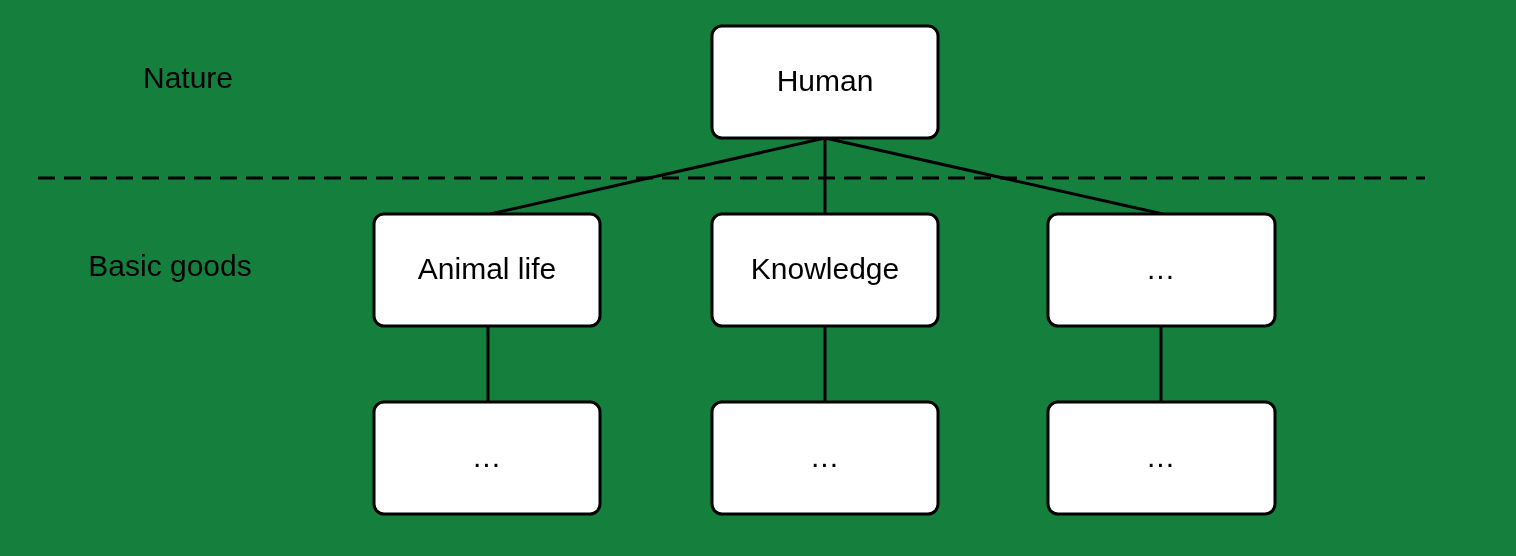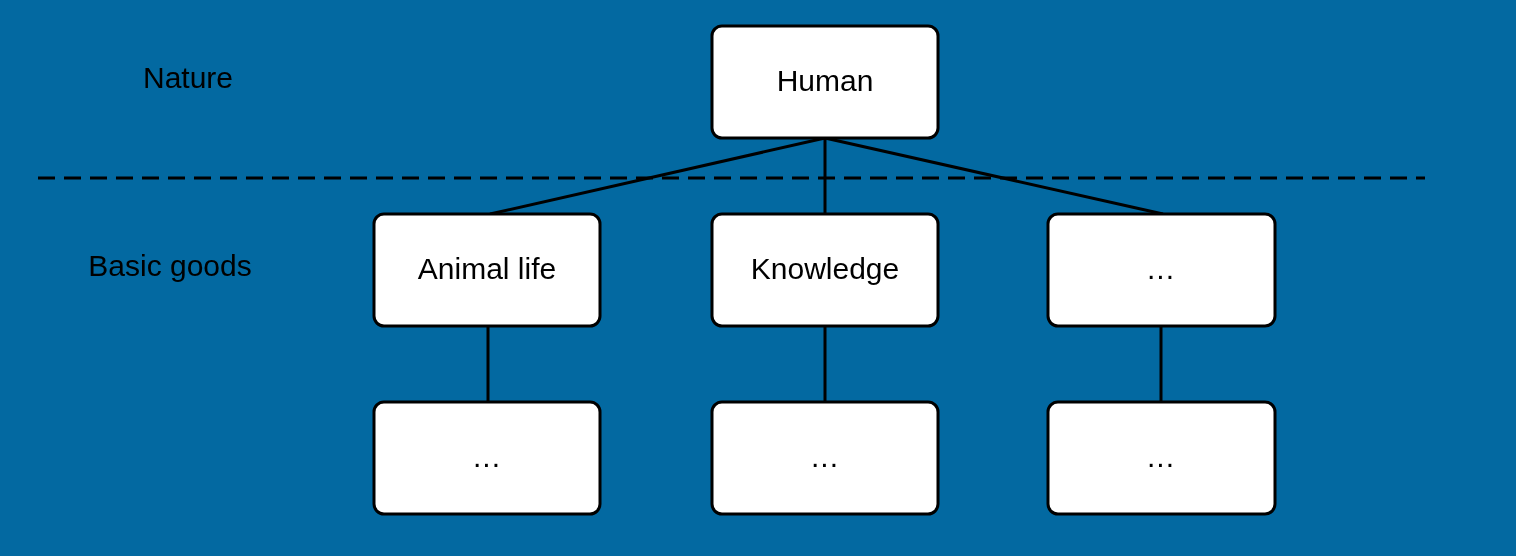--- a/index.html
+++ b/index.html
@@ -7,21 +7,21 @@
     padding: 0;
     background: #ffffff;
   }
   body {
     font-family: "Liberation Sans", sans-serif;
   }
   #diagram-root {
     position: relative;
     width: 1516px;
     height: 556px;
-    background: #0369a1;
+    background: #15803d;
     overflow: hidden;
   }
   #diagram-svg {
     position: absolute;
     top: 0;
     left: 0;
     width: 1516px;
     height: 556px;
     display: block;
   }

